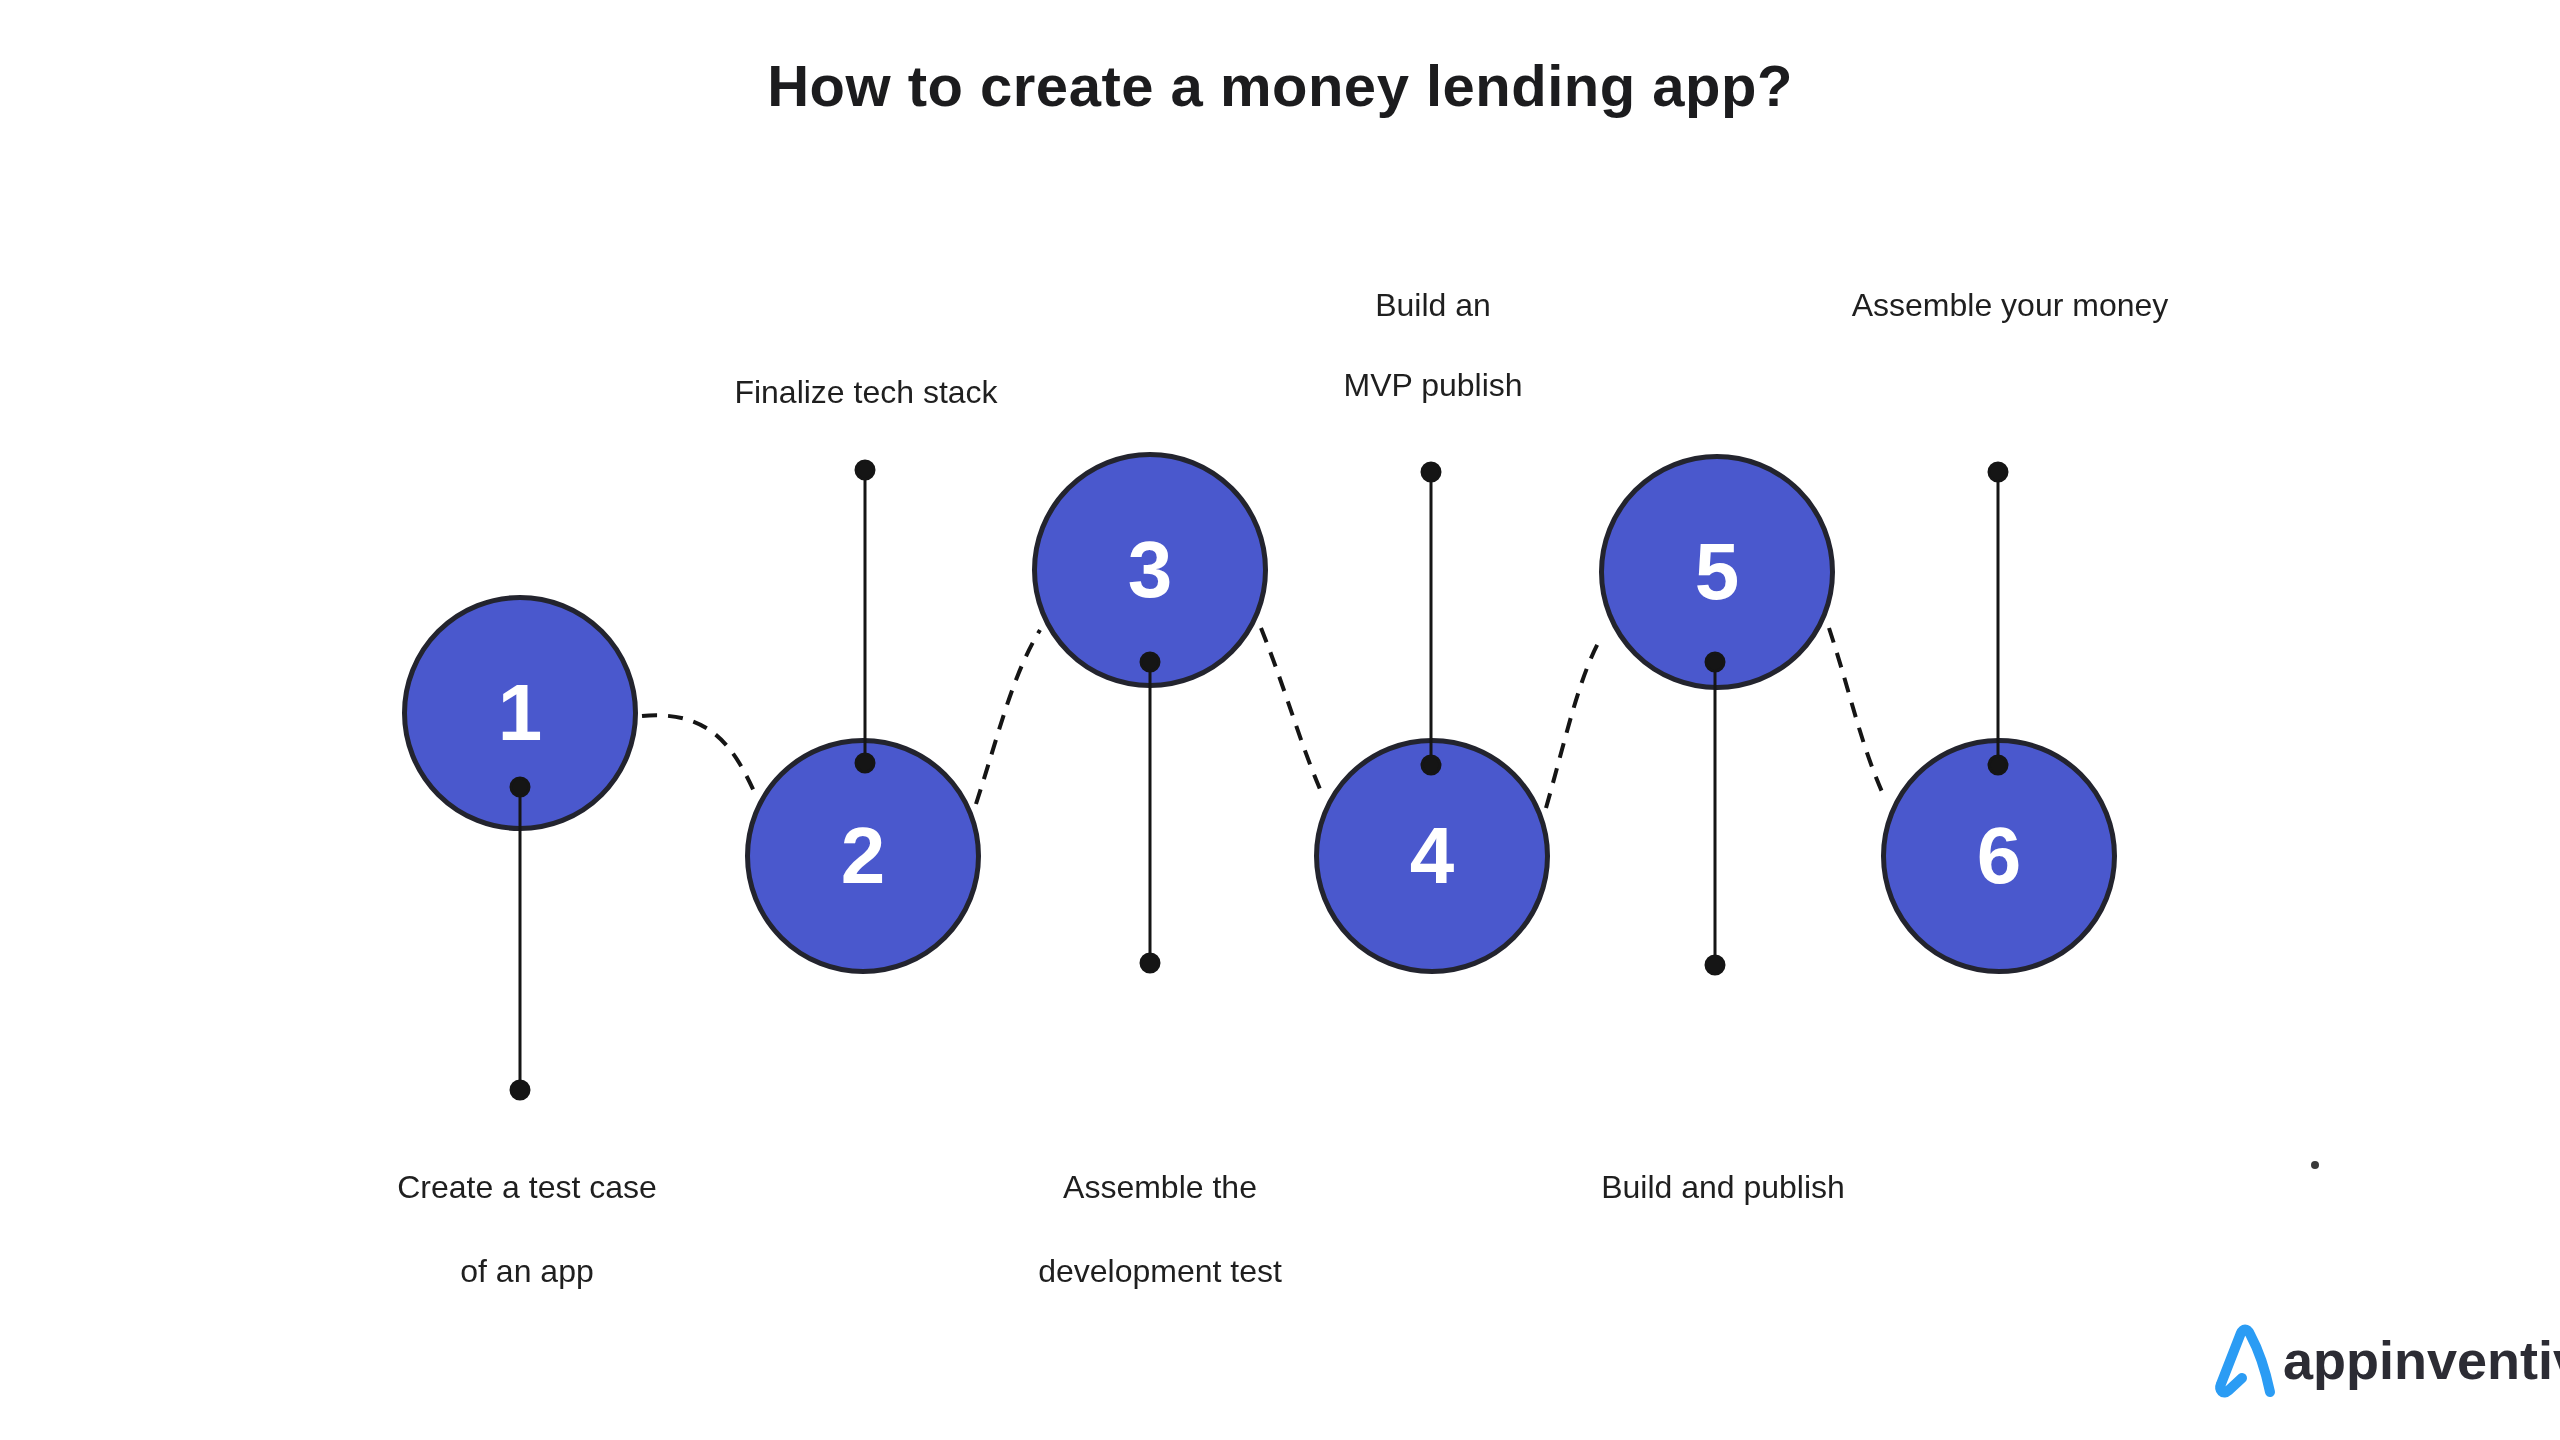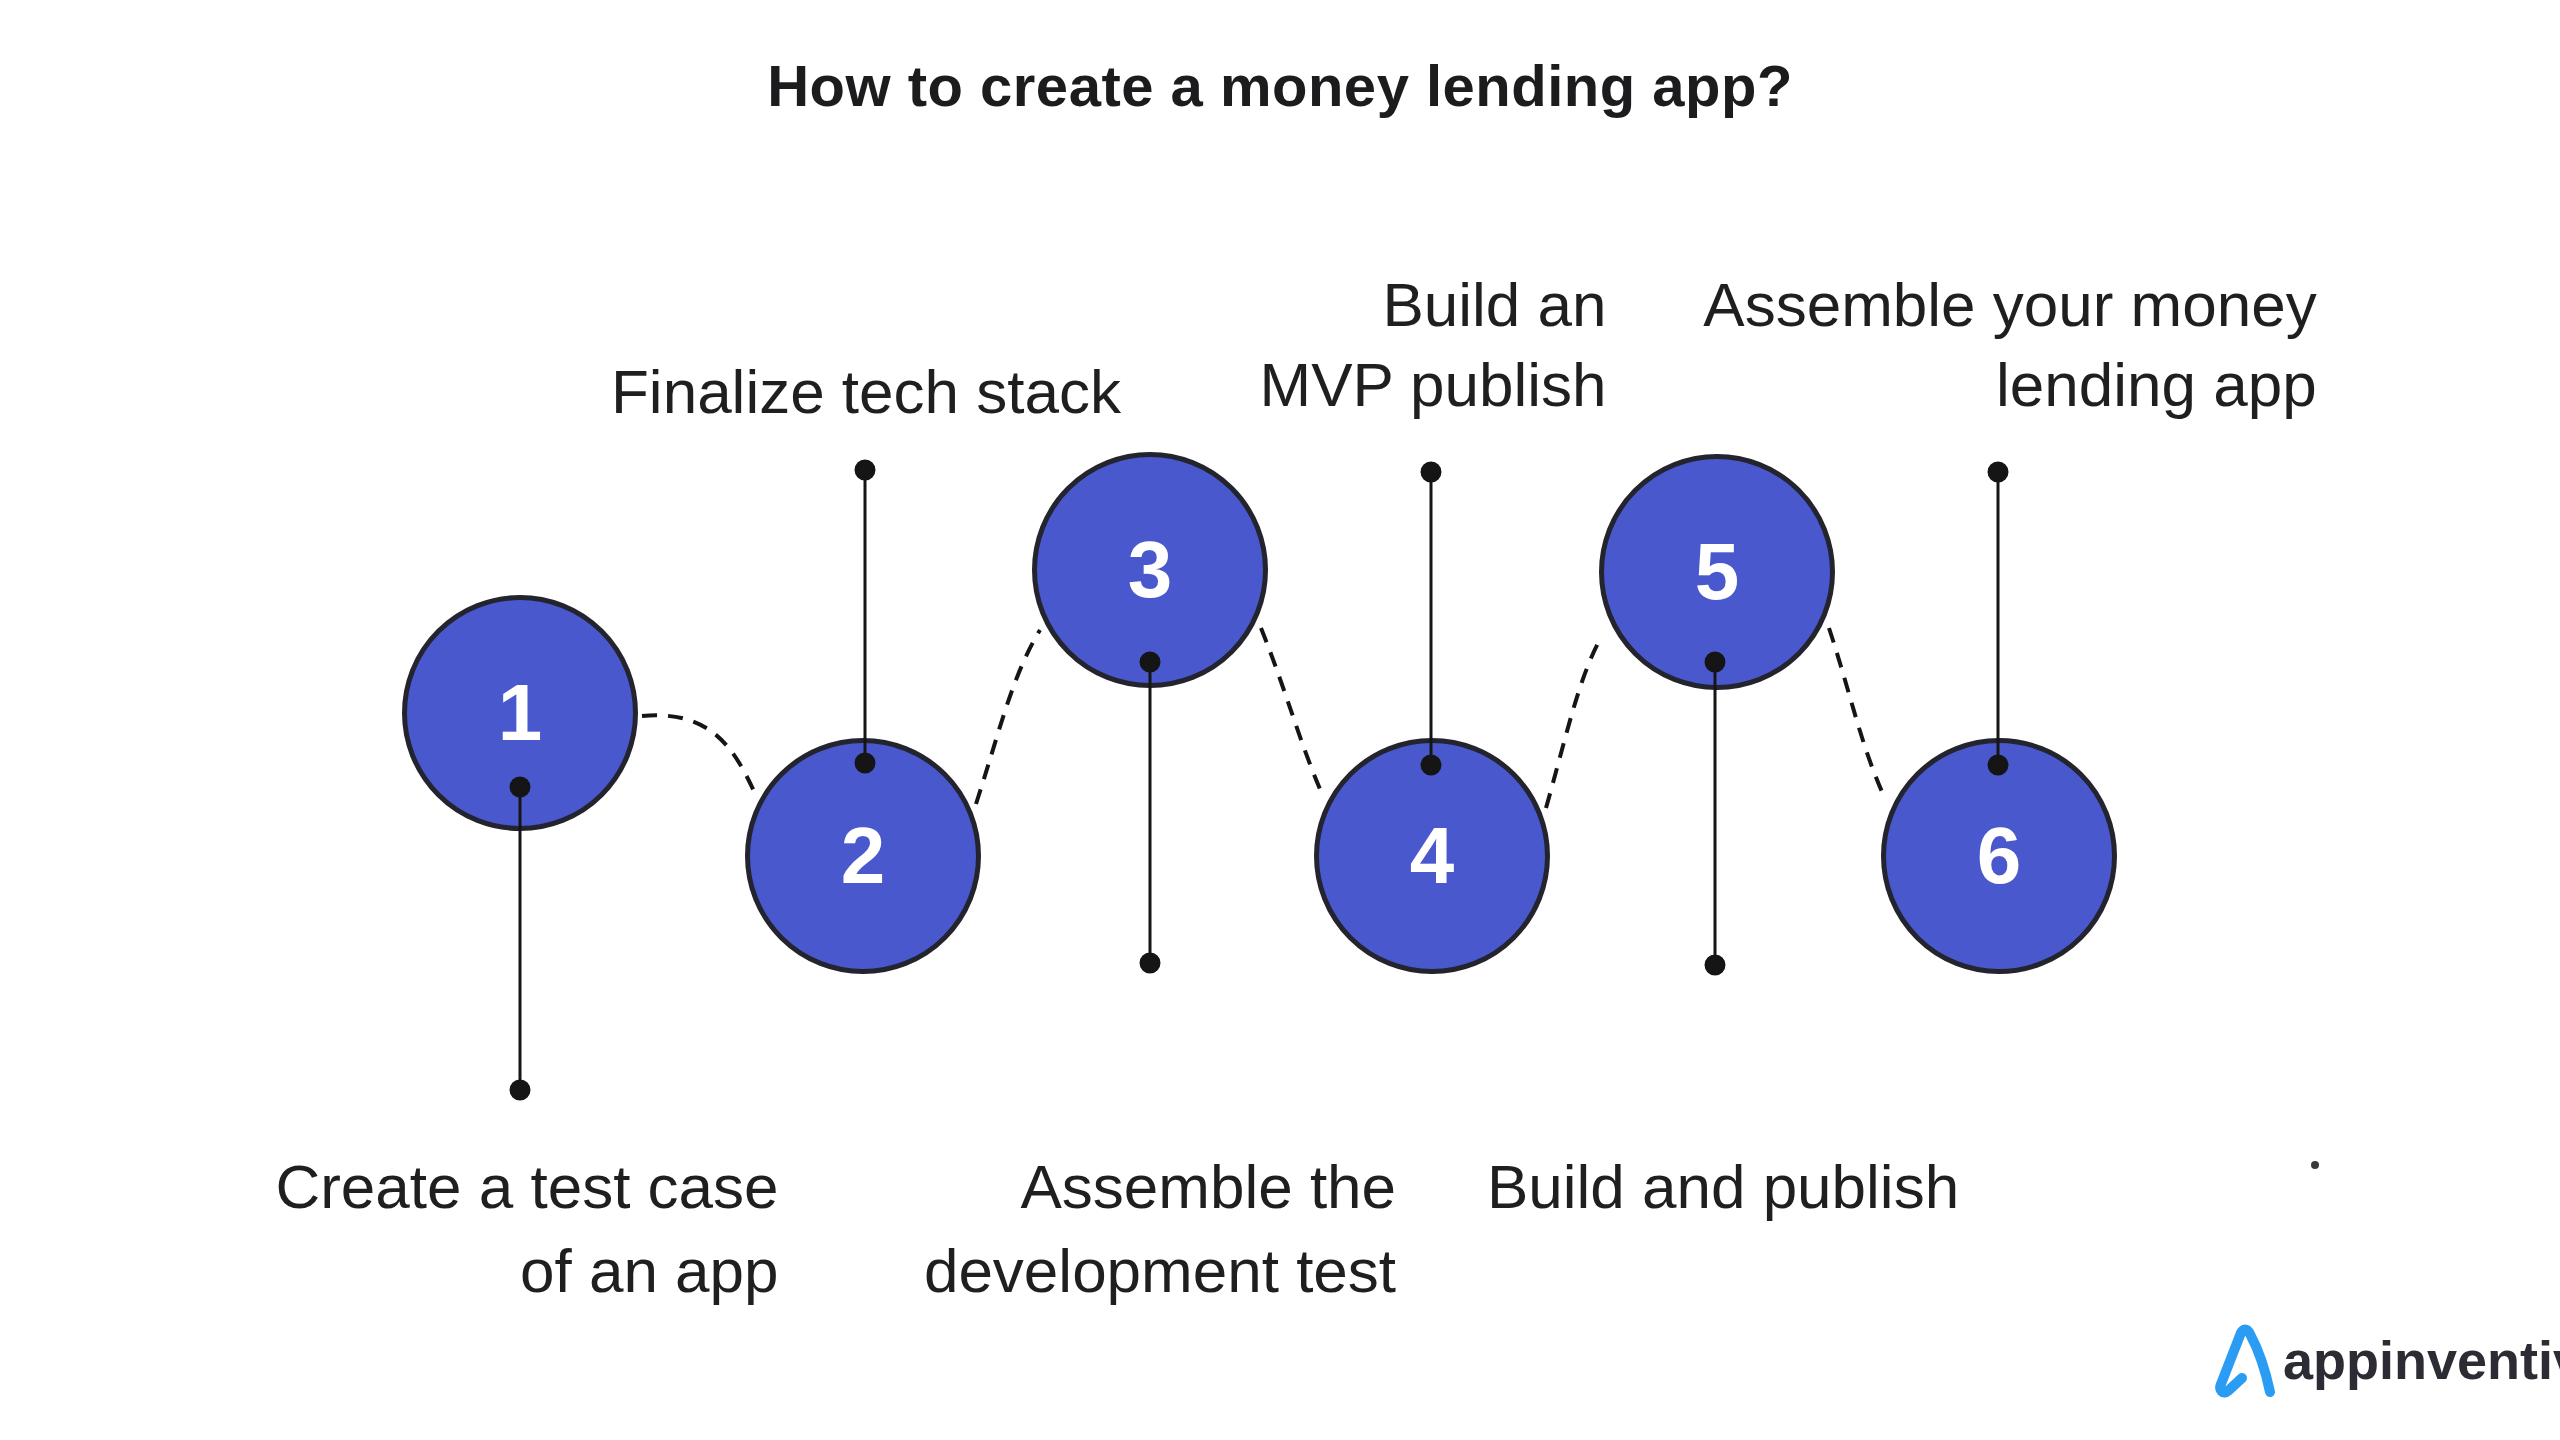--- a/index.html
+++ b/index.html
@@ -19,22 +19,22 @@
     display:flex;align-items:center;justify-content:center;z-index:1;
   }
   .num{color:#ffffff;font-size:80px;font-weight:bold;}
   .c1{left:402px;top:595px;}
   .c2{left:745px;top:738px;}
   .c3{left:1032px;top:452px;}
   .c4{left:1314px;top:738px;}
   .c5{left:1599px;top:454px;}
   .c6{left:1881px;top:738px;}
   .label{
-    position:absolute;transform:translateX(-50%);text-align:right;
-    color:#1f1f1f;font-size:62px;line-height:80px;white-space:nowrap;z-index:2;
+    position:absolute;transform:translateX(-50%);text-align:center;
+    color:#1f1f1f;font-size:32px;line-height:80px;white-space:nowrap;z-index:2;
   }
   .label .line{display:block;}
   .label.bottom{line-height:84px;}
   .lbl1{left:527px;top:1145px;}
   .lbl2{left:866px;top:352px;}
   .lbl3{left:1160px;top:1145px;}
   .lbl4{left:1433px;top:265px;}
   .lbl5{left:1723px;top:1145px;}
   .lbl6{left:2010px;top:265px;}
   .logo{
@@ -113,21 +113,20 @@
   </div>
   <div class="label top lbl4">
     <span class="line">Build an</span>
     <span class="line">MVP publish</span>
   </div>
   <div class="label bottom lbl5">
     <span class="line">Build and publish</span>
   </div>
   <div class="label top lbl6">
     <span class="line">Assemble your money</span>
-    <span class="line">lending app</span>
   </div>
 
   <div class="logo">
     <svg width="66" height="76" viewBox="0 0 66 76">
       <path d="M58 70 C53 46 45 25 38 12 C35 6 31 6 28.5 12 L9 62 C6.5 68 11 73.5 16.5 68.5 L30 56" fill="none" stroke="#2b9cf4" stroke-width="10" stroke-linecap="round" stroke-linejoin="round"></path>
     </svg>
     <span class="logo-text">appinventiv</span>
   </div>
 
 </div>

